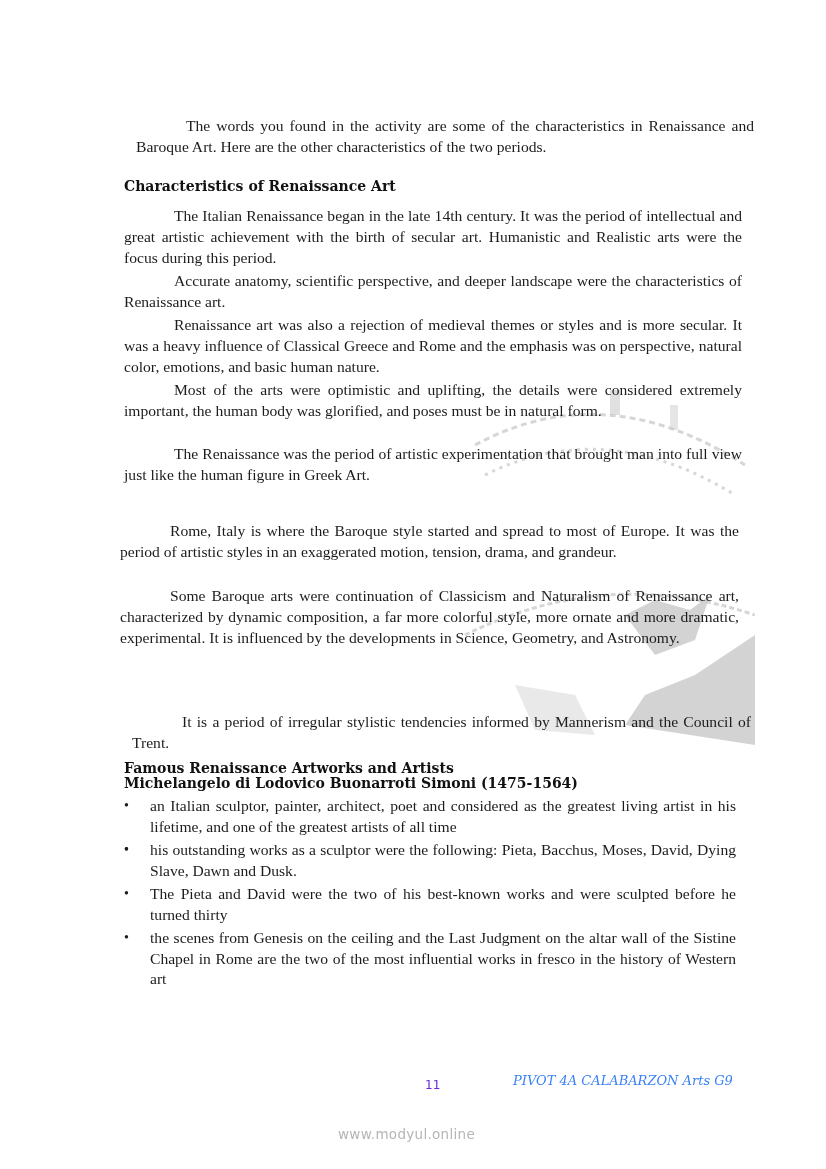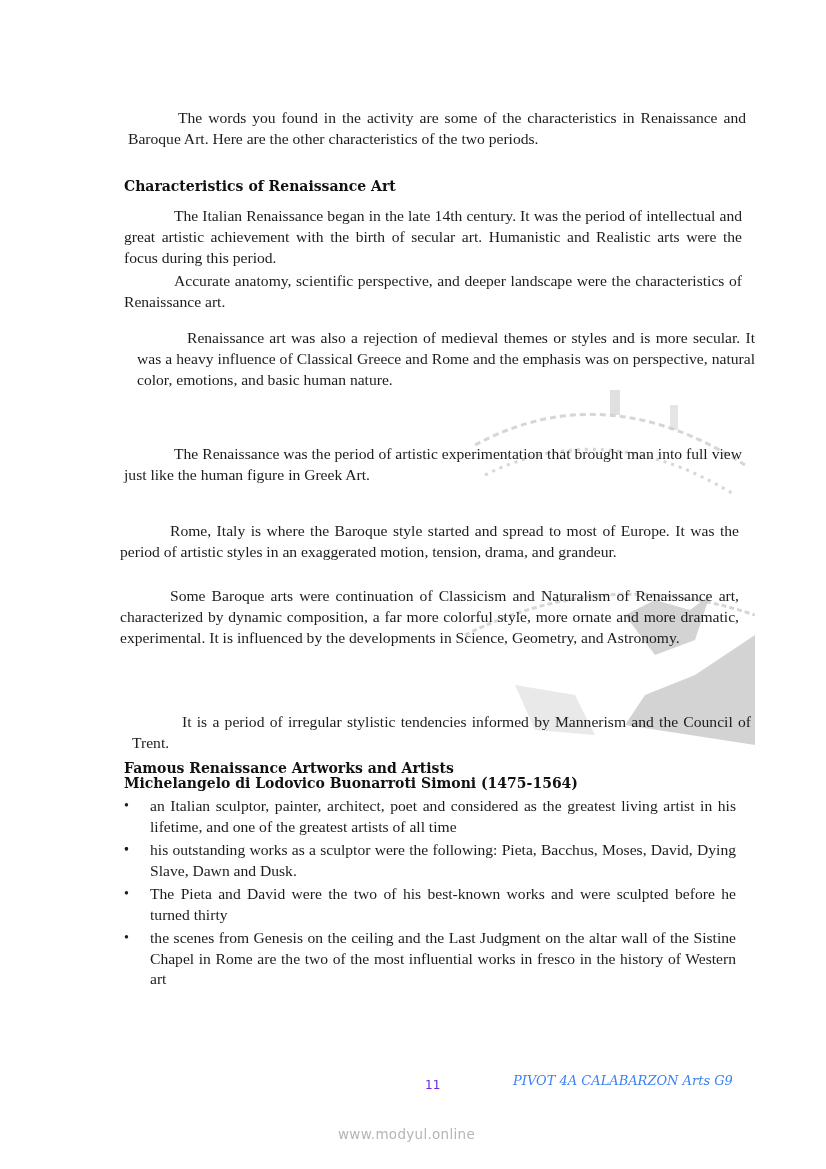--- a/index.html
+++ b/index.html
@@ -29,27 +29,28 @@
     </g>
     <g fill="#c9c9c9" opacity="0.8">
       <path d="M170 230 L200 215 L235 225 L255 210 L240 255 L200 270 Z"></path>
       <path d="M300 250 L300 360 L170 340 L190 310 L240 290 Z"></path>
       <path d="M60 300 L120 310 L140 350 L80 345 Z" opacity="0.5"></path>
       <rect x="155" y="5" width="10" height="25" opacity="0.7"></rect>
       <rect x="215" y="20" width="8" height="25" opacity="0.6"></rect>
     </g>
   </svg>
 
-  <p class="txt indent" style="left:124px; top:103px; width:618px; margin:4px;">The words you found in the activity are some of the characteristics in Renaissance and Baroque Art. Here are the other characteristics of the two periods.</p>
+  <p class="txt indent" style="left:124px; top:103px; width:618px; margin:12px;">The words you found in the activity are some of the characteristics in Renaissance and Baroque Art. Here are the other characteristics of the two periods.</p>
 
   <div class="h" style="left:124px; top:176px;">Characteristics of Renaissance Art</div>
 
   <p class="txt indent" style="left:124px; top:205px; width:618px; margin:0;">The Italian Renaissance began in the late 14th century. It was the period of intellectual and great artistic achievement with the birth of secular art. Humanistic and Realistic arts were the focus during this period.</p>
   <p class="txt indent" style="left:124px; top:270px; width:618px; margin:0;">Accurate anatomy, scientific perspective, and deeper landscape were the characteristics of Renaissance art.</p>
-  <p class="txt indent" style="left:124px; top:314px; width:618px; margin:13px;">Renaissance art was also a rejection of medieval themes or styles and is more secular. It was a heavy influence of Classical Greece and Rome and the emphasis  was on perspective, natural color, emotions, and basic human nature.</p>
+  <p class="txt indent" style="left:124px; top:314px; width:618px; margin:0;">Renaissance art was also a rejection of medieval themes or styles and is more secular. It was a heavy influence of Classical Greece and Rome and the emphasis  was on perspective, natural color, emotions, and basic human nature.</p>
+  <p class="txt indent" style="left:124px; top:379px; width:618px; margin:0;">Most of the arts were optimistic and uplifting, the details were considered extremely important, the human body was glorified, and poses must be in natural form.</p>
   <p class="txt indent" style="left:124px; top:443px; width:618px; margin:0;">The Renaissance was the period of artistic experimentation that brought man into full view just like the human figure in Greek Art.</p>
 
 
   <p class="txt indent" style="left:120px; top:520px; width:619px; margin:0;">Rome, Italy is where the Baroque style started and spread to most of Europe. It was the period of artistic styles in an exaggerated motion, tension, drama, and grandeur.</p>
   <p class="txt indent" style="left:120px; top:585px; width:619px; margin:0;">Some Baroque arts were continuation of Classicism and Naturalism of Renaissance art, characterized by dynamic composition, a far more colorful style, more ornate and more dramatic, experimental. It is influenced by the developments in Science, Geometry, and Astronomy.</p>
   <p class="txt indent" style="left:120px; top:699px; width:619px; margin:12px;">It is a period of irregular stylistic tendencies informed by Mannerism and the Council of Trent.</p>
 
   <div class="h" style="left:124px; top:721px;margin-top:37px;">Famous Renaissance Artworks and Artists</div>
   <div class="h" style="left:124px; top:773px;">Michelangelo di Lodovico Buonarroti Simoni (1475-1564)</div>
 

